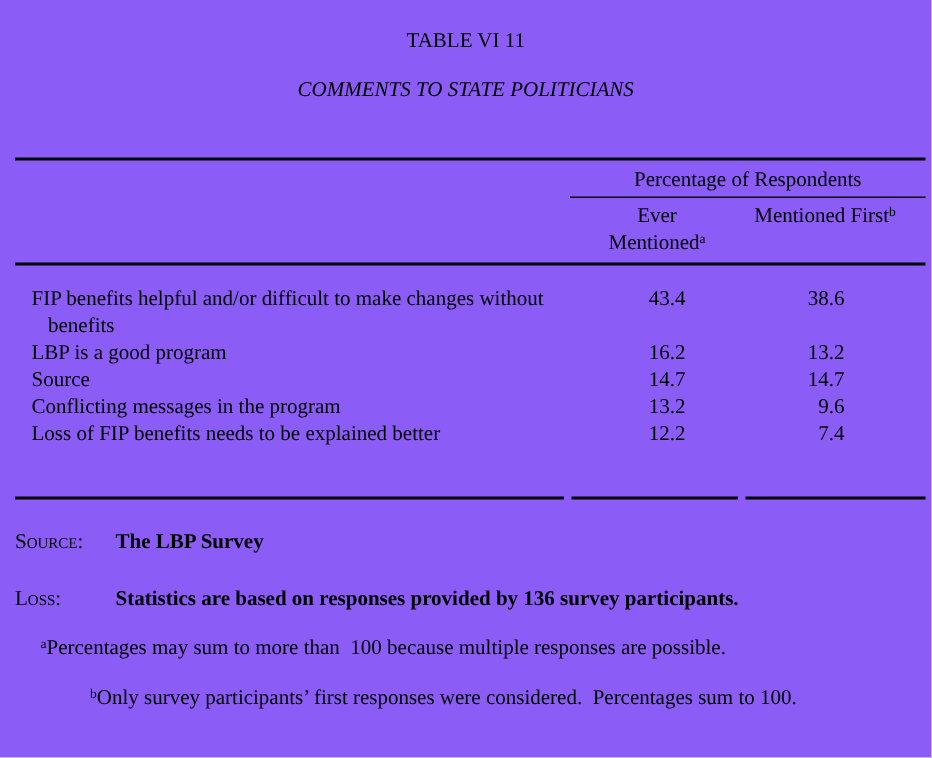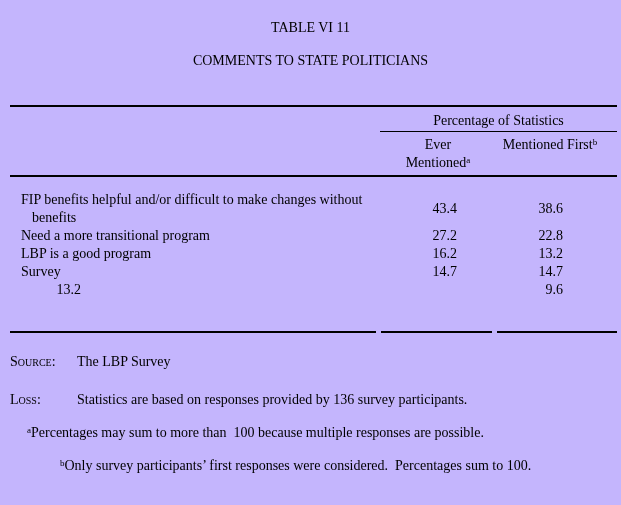--- a/index.html
+++ b/index.html
@@ -1,118 +1,119 @@
 <!DOCTYPE html>
 <html><head>
 <meta charset="utf-8">
 <style>
   html, body { margin: 0; padding: 0; background: #ffffff; }
   .page {
     position: relative;
     width: 621px;
     height: 505px;
-    background: #c4b5fd;
+    background: #8b5cf6;
     color: #000000;
     font-family: "Liberation Serif", "DejaVu Serif", serif;
     font-size: 14px;
     line-height: 18px;
     overflow: hidden;
   }
   .abs { position: absolute; }
   .center { text-align: center; }
   .rule { position: absolute; height: 1.5px; background: #000000; }
   .thinrule { position: absolute; height: 1px; background: #000000; }
   sup.fn { font-size: 9px; line-height: 0; vertical-align: 4px; }
   .sc { font-variant: small-caps; }
 
   .title1 { top: 19px; left: 0; width: 621px; }
-  .title2 { top: 52px; left: 0; width: 621px; }
+  .title2 { top: 52px; left: 0; width: 621px; font-style: italic; }
 
   .top-rule      { top: 105px; left: 10px; width: 607px; }
   .spanner-label { top: 112px; left: 380px; width: 237px; }
   .spanner-rule  { top: 131px; left: 380px; width: 237px; }
   .colhead-ever  { top: 136px; left: 381px; width: 114px; }
   .colhead-first { top: 136px; left: 489px; width: 122px; }
   .mid-rule      { top: 175px; left: 10px; width: 607px; }
 
   .rows { position: absolute; top: 191px; left: 10px; width: 607px; }
-  .row { display: flex; align-items: center; font-family: Liberation Serif, serif; }
+  .row { display: flex; align-items: flex-start; font-family: Liberation Serif, serif; }
   .row .stub {
     width: 376px; box-sizing: border-box;
     padding-left: 22px; text-indent: -11px;
   }
   .row .c2 {
     width: 116px; box-sizing: border-box;
     text-align: right; padding-right: 45px;
   }
   .row .c3 {
     flex: 1; box-sizing: border-box;
     text-align: right; padding-right: 54px;
   }
 
   .bot-rule-1 { top: 331px; left: 10px;  width: 366px; }
   .bot-rule-2 { top: 331px; left: 381px; width: 111px; }
   .bot-rule-3 { top: 331px; left: 497px; width: 120px; }
 
   .hangline { position: absolute; left: 0; width: 621px; }
   .hangline .lbl  { position: absolute; left: 10px; }
-  .hangline .txt  { position: absolute; left: 77px; white-space: pre-wrap; }
+  .hangline .txt  { position: absolute; left: 77px; white-space: pre-wrap; font-weight: bold; }
   .source-line { top: 353px; }
   .note-line   { top: 391px; }
   .footnote { position: absolute; left: 27px; width: 600px; white-space: pre-wrap; }
   .footnote-a { top: 424px; }
   .footnote-b { top: 457px; margin-left: 33px; }
 </style>
 </head>
 <body>
 
 <div class="page">
 
   <div class="abs center title1">TABLE VI 11</div>
   <div class="abs center title2">COMMENTS TO STATE POLITICIANS</div>
 
   <div class="rule top-rule"></div>
 
-  <div class="abs center spanner-label">Percentage of Statistics</div>
+  <div class="abs center spanner-label">Percentage of Respondents</div>
   <div class="thinrule spanner-rule"></div>
 
   <div class="abs center colhead-first">
     <span>Mentioned First</span><sup class="fn">b</sup>
   </div>
   <div class="abs center colhead-ever">
     <div>Ever</div>
     <div><span>Mentioned</span><sup class="fn">a</sup></div>
   </div>
 
   <div class="rule mid-rule"></div>
 
   <div class="rows">
     <div class="row">
       <div class="stub">FIP benefits helpful and/or difficult to make changes without benefits</div>
       <div class="c2">43.4</div>
       <div class="c3">38.6</div>
     </div>
     <div class="row">
-      <div class="stub">Need a more transitional program</div>
-      <div class="c2">27.2</div>
-      <div class="c3">22.8</div>
-    </div>
-    <div class="row">
       <div class="stub">LBP is a good program</div>
       <div class="c2">16.2</div>
       <div class="c3">13.2</div>
     </div>
     <div class="row">
-      <div class="stub">Survey</div>
+      <div class="stub">Source</div>
       <div class="c2">14.7</div>
       <div class="c3">14.7</div>
     </div>
     <div class="row">
+      <div class="stub">Conflicting messages in the program</div>
       <div class="c2">13.2</div>
       <div class="c3">9.6</div>
+    </div>
+    <div class="row">
+      <div class="stub">Loss of FIP benefits needs to be explained better</div>
+      <div class="c2">12.2</div>
+      <div class="c3">7.4</div>
     </div>
   </div>
 
   <div class="rule bot-rule-1"></div>
   <div class="rule bot-rule-2"></div>
   <div class="rule bot-rule-3"></div>
 
   <div class="hangline source-line">
     <span class="lbl sc">Source:</span>
     <span class="txt">The LBP Survey</span>

